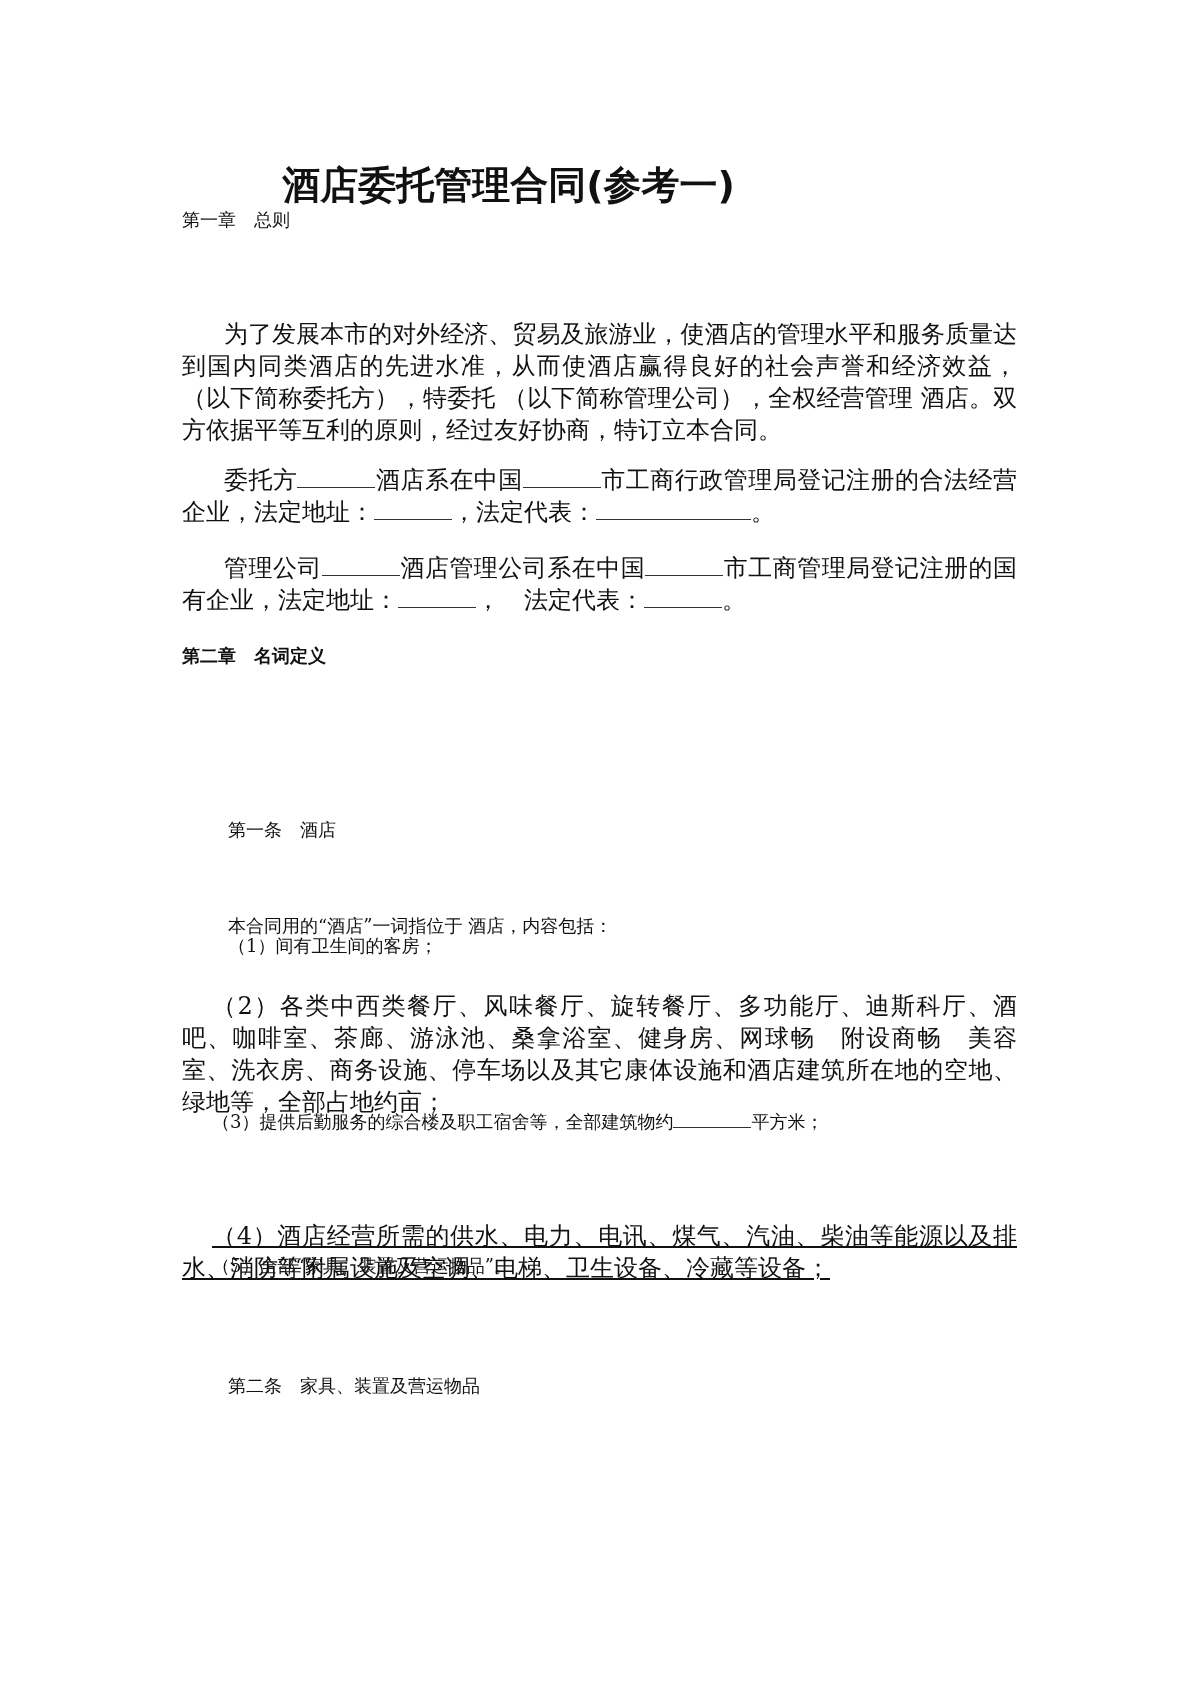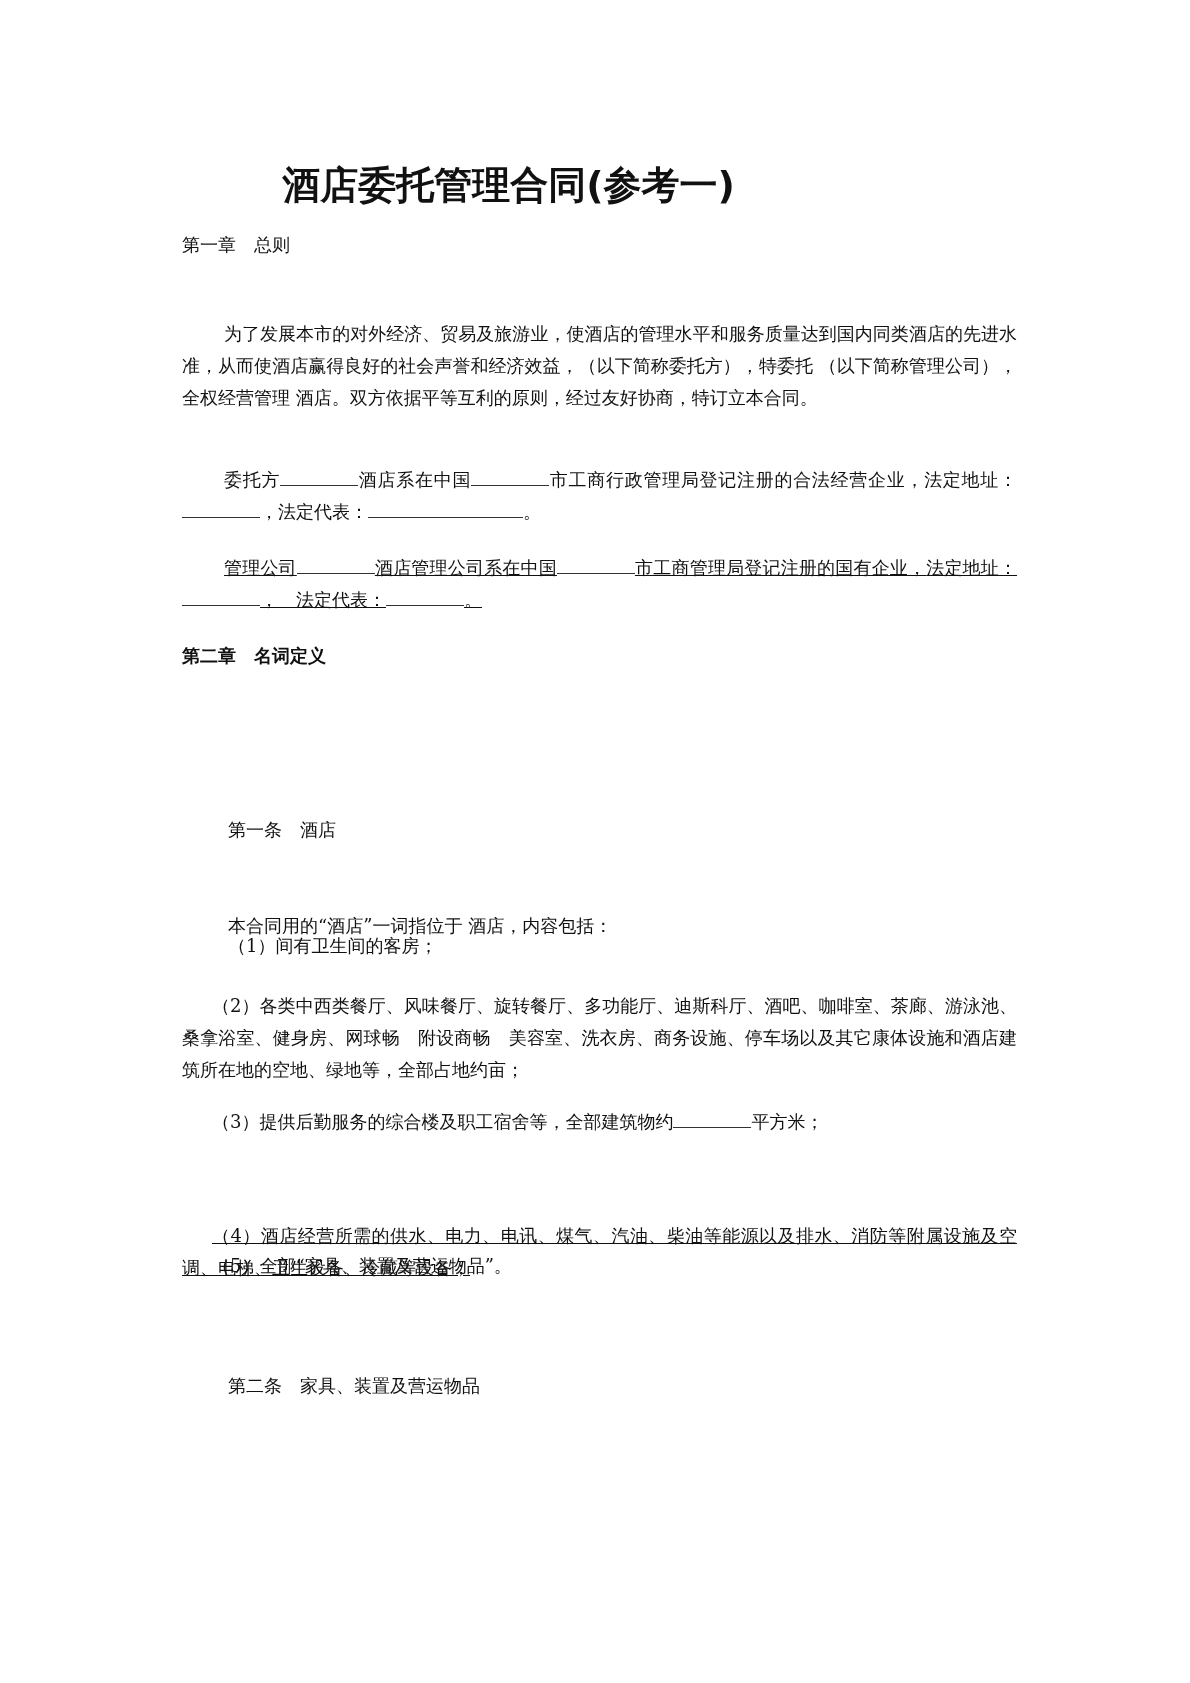--- a/index.html
+++ b/index.html
@@ -1,38 +1,38 @@
 <!DOCTYPE html>
 <html><head>
   <meta charset="utf-8">
   <style>
     html, body { margin: 0; padding: 0; background: #ffffff; }
     body { width: 1190px; height: 1683px; position: relative; overflow: hidden;
            font-family: "DejaVu Serif", "Liberation Serif", serif; color: #111; }
     .title { position: absolute; left: 0; width: 1017px; top: 160px; text-align: center;
              font-size: 38px; font-weight: bold; font-family: "DejaVu Sans", "Liberation Sans", sans-serif; letter-spacing: 0px; }
     .line { position: absolute; left: 182px; font-size: 18px; white-space: nowrap; line-height: 28px; }
-    .para { position: absolute; left: 182px; width: 835px; font-size: 18px; line-height: 32px; text-indent: 42px; text-align: justify; }
+    .para { position: absolute; left: 182px; width: 835px; font-size: 24px; line-height: 32px; text-indent: 42px; text-align: justify; }
     .indent { left: 228px; }
     .blank { display: inline-block; border-bottom: 1px solid #333; height: 18px; vertical-align: baseline; }
   </style>
 </head>
 <body>
 
 <div class="title">酒店委托管理合同(参考一)</div>
 
-<div class="line" style="top:206px;margin-top:25px;">第一章　总则</div>
+<div class="line" style="top:206px;">第一章　总则</div>
 
 <div class="para" style="top:318px;">为了发展本市的对外经济、贸易及旅游业，使酒店的管理水平和服务质量达到国内同类酒店的先进水准，从而使酒店赢得良好的社会声誉和经济效益，（以下简称委托方），特委托 （以下简称管理公司），全权经营管理 酒店。双方依据平等互利的原则，经过友好协商，特订立本合同。</div>
 
 <div class="para" style="top:464px;">
   <span>委托方</span><span class="blank" style="width:78px;"></span><span>酒店系在中国</span><span class="blank" style="width:78px;"></span><span>市工商行政管理局登记注册的合法经营企业，</span><span>法定地址：</span><span class="blank" style="width:78px;"></span><span>，法定代表：</span><span class="blank" style="width:155px;"></span><span>。</span>
 </div>
 
-<div class="para" style="top:552px;text-decoration:underline;">
+<div class="para" style="top:552px;">
   <span>管理公司</span><span class="blank" style="width:78px;"></span><span>酒店管理公司系在中国</span><span class="blank" style="width:78px;"></span><span>市工商管理局登记注册的国有企业，</span><span>法定地址：</span><span class="blank" style="width:78px;"></span><span>，　法定代表：</span><span class="blank" style="width:78px;"></span><span>。</span>
 </div>
 
 <div class="line" style="top:642px;font-weight:bold;">第二章　名词定义</div>
 
 <div class="line indent" style="top:816px;">第一条　酒店</div>
 
 <div class="line indent" style="top:872px;margin-top:40px;">本合同用的“酒店”一词指位于 酒店，内容包括：</div>
 
 <div class="line" style="top:932px; left:212px;margin-left:16px;">（1）间有卫生间的客房；</div>

